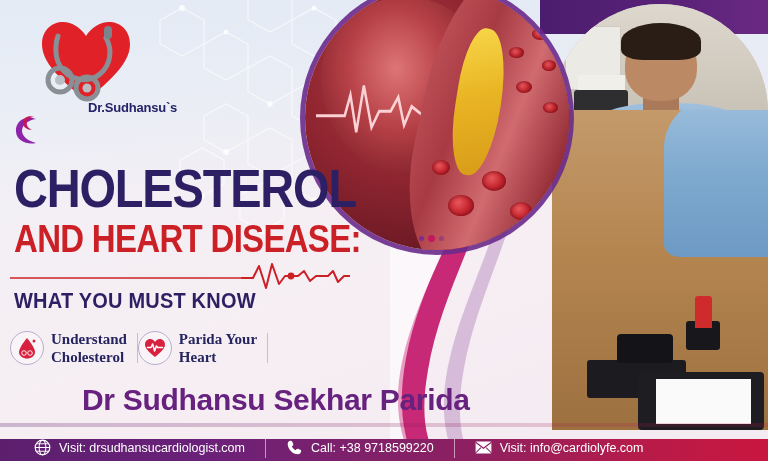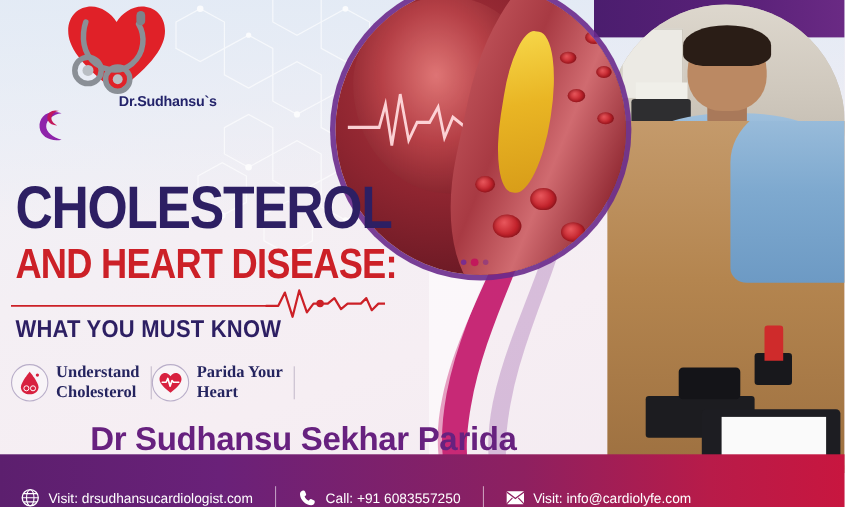--- a/index.html
+++ b/index.html
@@ -134,21 +134,21 @@
   }
   .rbc { position:absolute; border-radius:50%;
          background:radial-gradient(circle at 40% 35%,#e8575c 0%,#c3232c 55%,#8f141c 100%);
          box-shadow:inset 0 0 4px rgba(90,10,16,.7); }
   .dots-row { position:absolute; left:43%; bottom:8px; display:flex; gap:4px; align-items:center; }
   .dots-row i { display:block; width:5px; height:5px; border-radius:50%; background:#7b2d8e; }
   .dots-row i:nth-child(2){ width:7px; height:7px; background:#c2185b; }
   .dots-row i:nth-child(3){ opacity:.55; }
 
   
-  .logo { position:absolute; left:14px; top:2px; width:200px; height:130px;margin-left:20px; }
+  .logo { position:absolute; left:14px; top:18px; width:200px; height:130px; }
   .logo-heart { position:absolute; left:24px; top:0px; width:96px; height:86px; }
   .logo-doctor-text {
     position:absolute; left:74px; top:82px;
     font-size:13px; font-weight:bold; color:#23236a;
     letter-spacing:-.2px; white-space:nowrap;
   }
   .logo-clinic-text {
     position:absolute; left:3px; top:96px;
     font-size:30px; font-weight:bold; letter-spacing:-.5px;
     white-space:nowrap;
@@ -201,24 +201,24 @@
 
   
   .doc-name {
     position:absolute; left:82px; top:383px;
     font-size:30px; font-weight:bold; letter-spacing:-.3px;
     color:#67217f;
   }
 
   
   .footer {
-    position:absolute; left:0; bottom:0; width:768px; height:48px;
+    position:absolute; left:0; bottom:0; width:768px; height:22px;
     background:linear-gradient(90deg,#5c1f6e 0%,#6a2179 26%,#8e2060 62%,#b81b49 84%,#c8163f 100%);
-    display:flex; align-items:flex-end; gap:0;
-    padding-left:19px;
+    display:flex; align-items:flex-start; gap:0;
+    padding-left:34px;
   }
   .fitem { display:flex; align-items:center; gap:8px; }
   .fitem-text { font-size:12.5px; color:#ffffff; white-space:nowrap; }
   .fdiv { width:1px; height:19px; background:rgba(255,255,255,.55); margin:0 20px; }
   .fico { width:17px; height:17px; flex:0 0 auto; }
   .footer-topline {
     position:absolute; left:0; bottom:34px; width:768px; height:4px;
     background:linear-gradient(90deg,rgba(92,31,110,.55),rgba(200,22,63,.35));
     opacity:.5;
   }
@@ -412,21 +412,21 @@
       </svg>
       <span class="fitem-text">Visit: drsudhansucardiologist.com</span>
     </div>
 
     <div class="fdiv"></div>
 
     <div class="fitem">
       <svg class="fico" viewBox="0 0 20 20">
         <path d="M5.2,2.2 C6.2,2 7,2.4 7.4,3.3 L8.4,5.6 C8.8,6.5 8.6,7.2 7.9,7.8 L6.9,8.6 C7.6,10.6 9.4,12.4 11.4,13.1 L12.2,12.1 C12.8,11.4 13.5,11.2 14.4,11.6 L16.7,12.6 C17.6,13 18,13.8 17.8,14.8 C17.5,16.6 16,18 14.1,18 C8,18 2,12 2,5.9 C2,4 3.4,2.5 5.2,2.2 Z" fill="#ffffff"></path>
       </svg>
-      <span class="fitem-text">Call: +91 6083557250</span>
+      <span class="fitem-text">Call: +38 9718599220</span>
     </div>
 
     <div class="fdiv"></div>
 
     <div class="fitem">
       <svg class="fico" viewBox="0 0 22 17">
         <rect x="0.8" y="0.8" width="20.4" height="15.4" rx="1.2" fill="#ffffff"></rect>
         <path d="M0.8,1.6 L11,9.4 L21.2,1.6" fill="none" stroke="#8e2060" stroke-width="1.5"></path>
         <path d="M0.8,15.6 L7.6,8.6 M21.2,15.6 L14.4,8.6" fill="none" stroke="#8e2060" stroke-width="1.3"></path>
       </svg>

